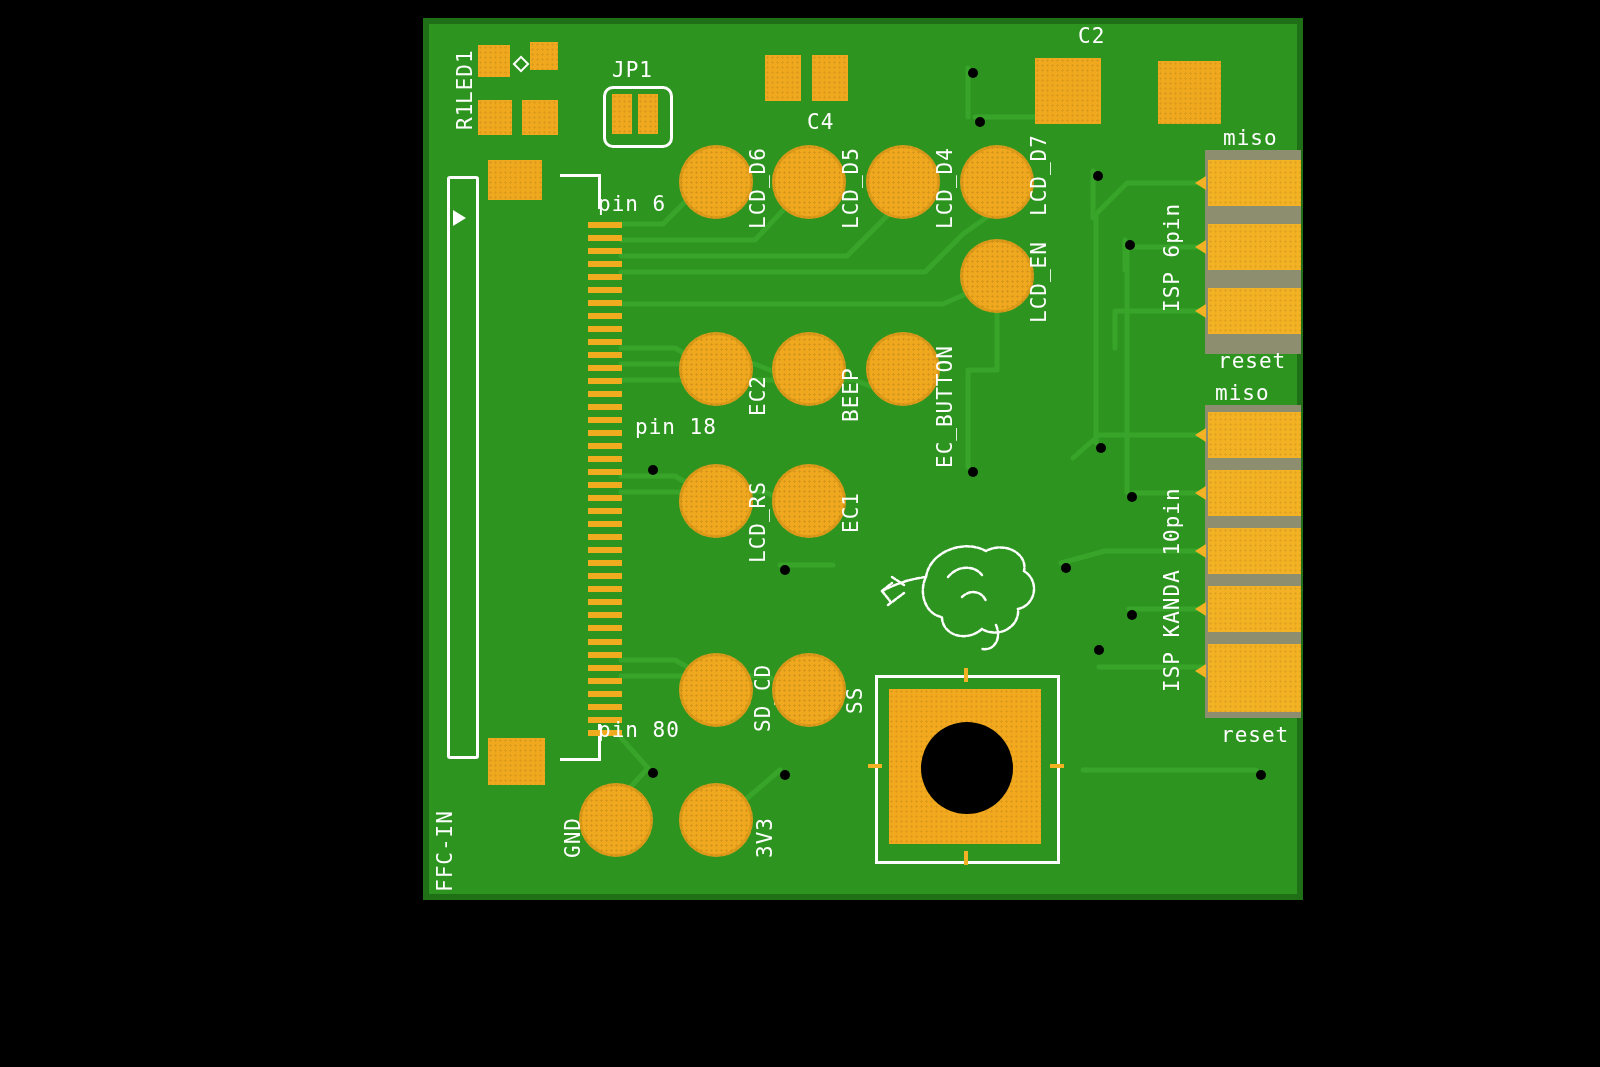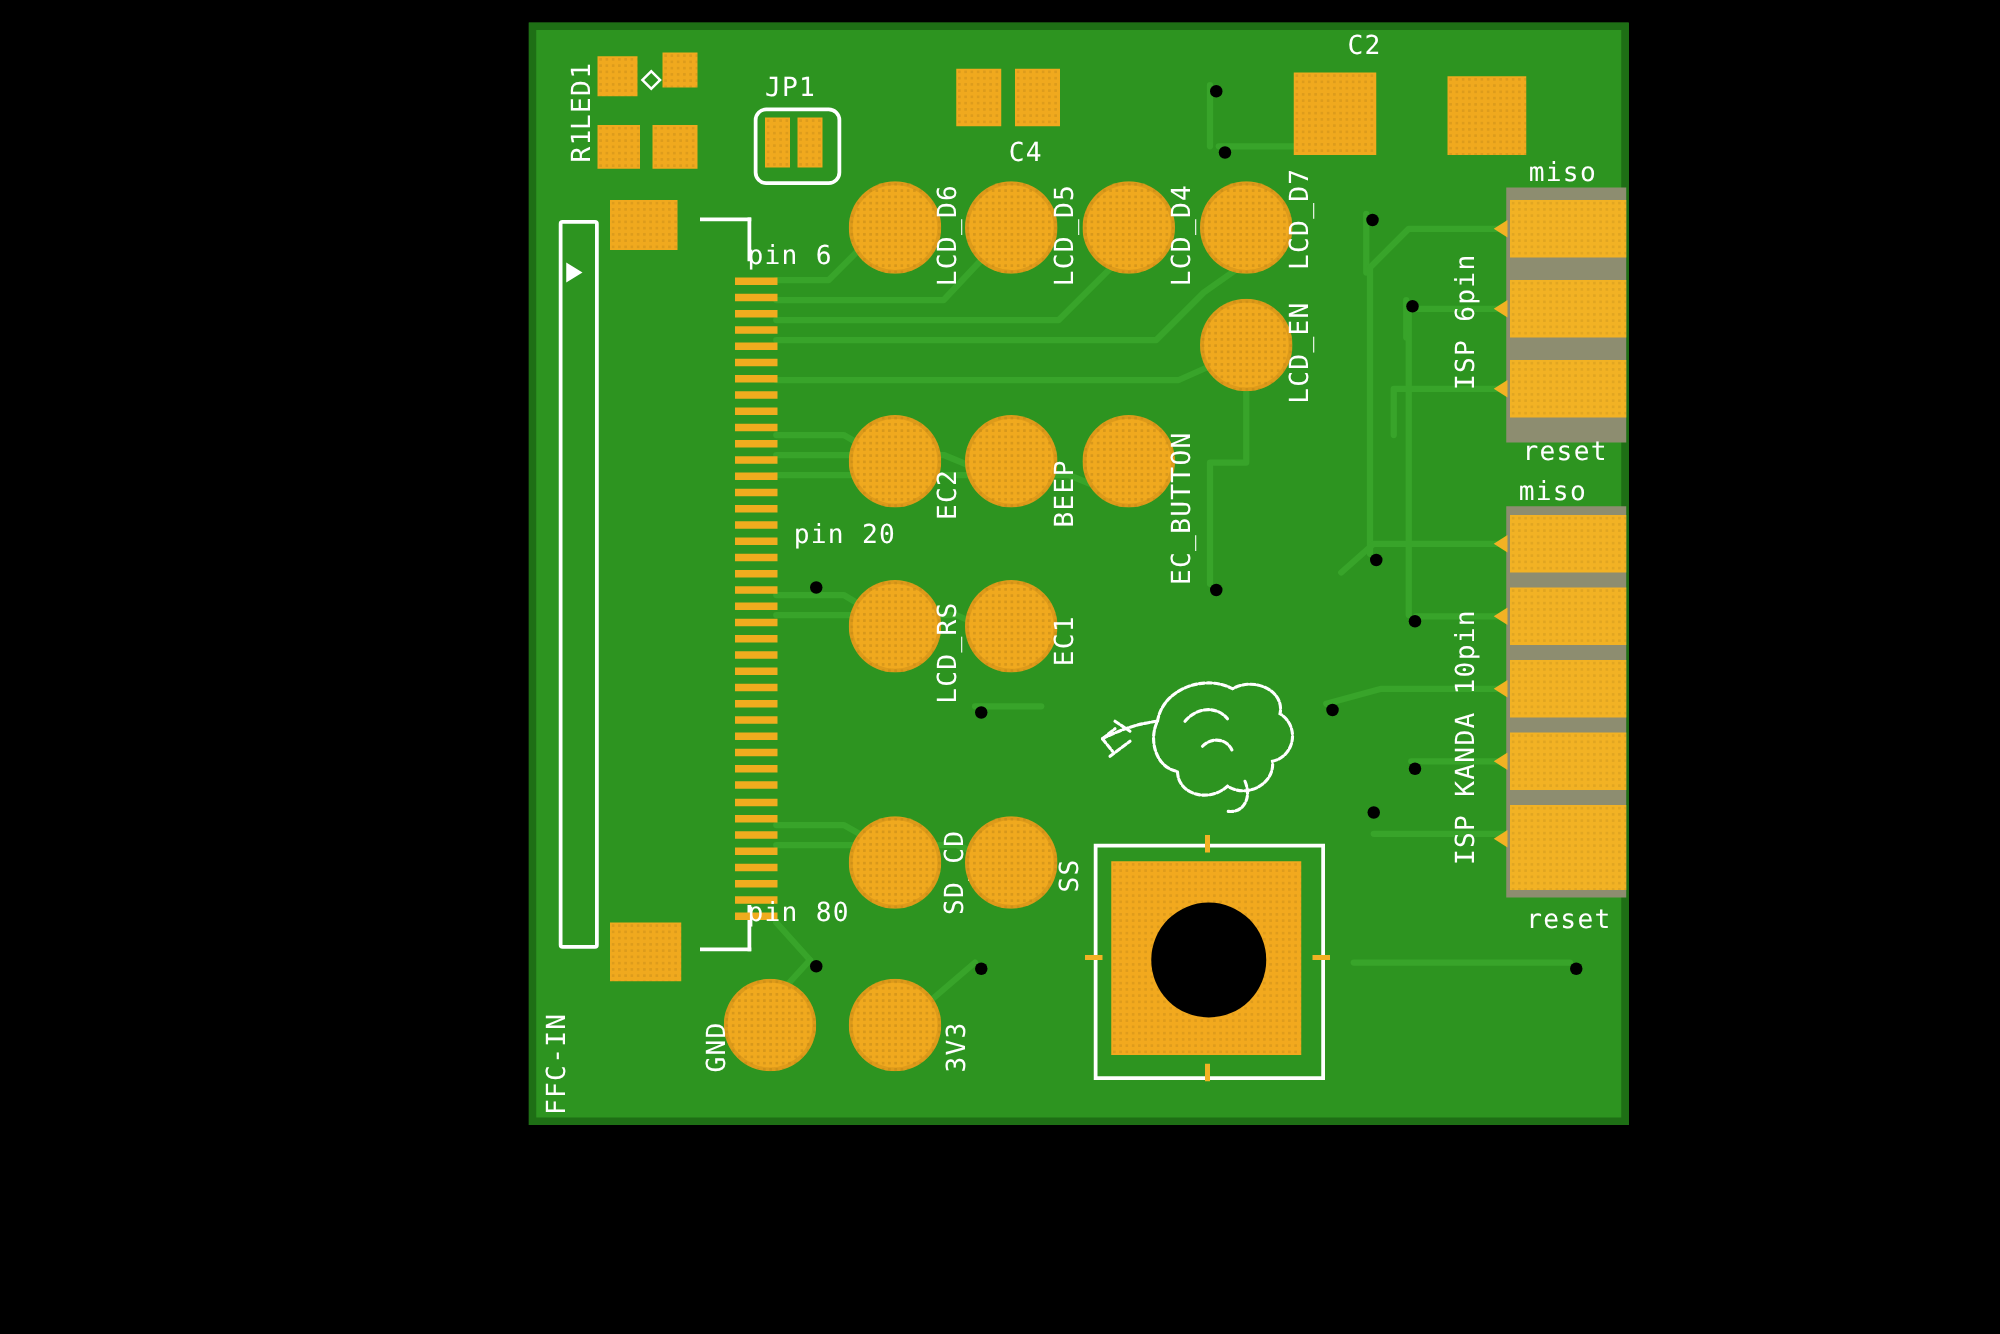--- a/index.html
+++ b/index.html
@@ -127,21 +127,21 @@
       <div class="ffc-pin"></div>
       <div class="ffc-pin"></div>
       <div class="ffc-pin"></div>
       <div class="ffc-pin"></div>
       <div class="ffc-pin"></div>
       <div class="ffc-pin"></div>
       <div class="ffc-pin"></div>
     </div>
   <span class="vlabel" style="left:12px;top:874px">FFC-IN</span>
   <span class="hlabel" style="left:175px;top:176px">pin 6</span>
-  <span class="hlabel" style="left:212px;top:399px">pin 20</span>
+  <span class="hlabel" style="left:212px;top:399px">pin 18</span>
   <span class="hlabel" style="left:175px;top:702px">pin 80</span>
 
   <span class="vlabel" style="left:32px;top:86px">LED1</span>
   <span class="vlabel" style="left:32px;top:112px">R1</span>
   <div class="spad" style="left:55px;top:27px;width:32px;height:32px"></div>
   <div class="spad" style="left:107px;top:24px;width:28px;height:28px"></div>
   <div class="spad" style="left:55px;top:82px;width:34px;height:35px"></div>
   <div class="spad" style="left:99px;top:82px;width:36px;height:35px"></div>
   <div class="diamond" style="left:92px;top:40px"></div>
 

